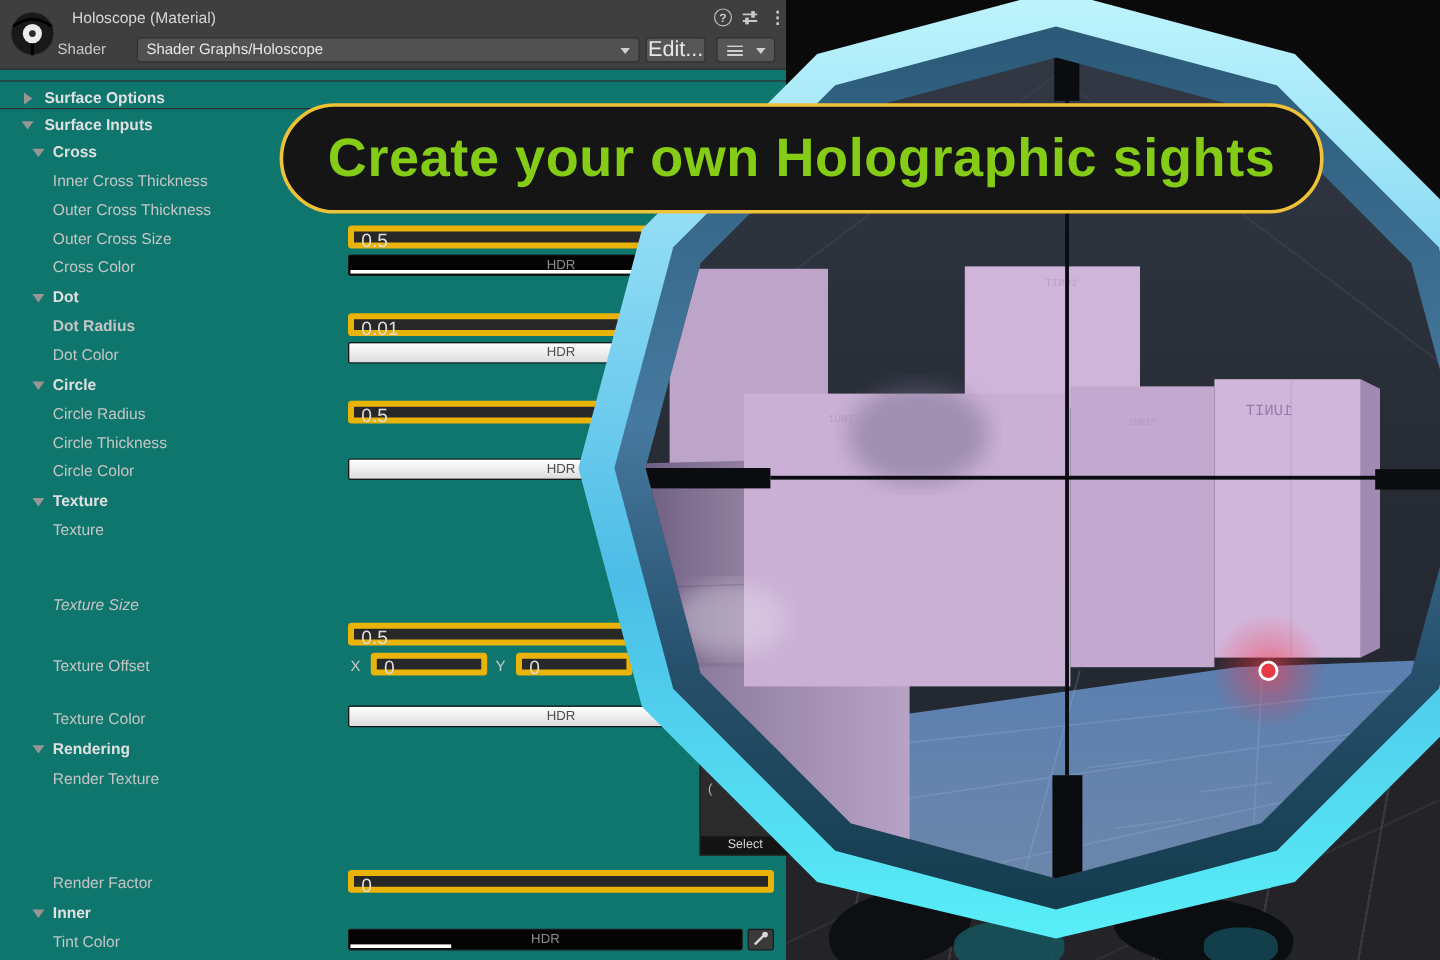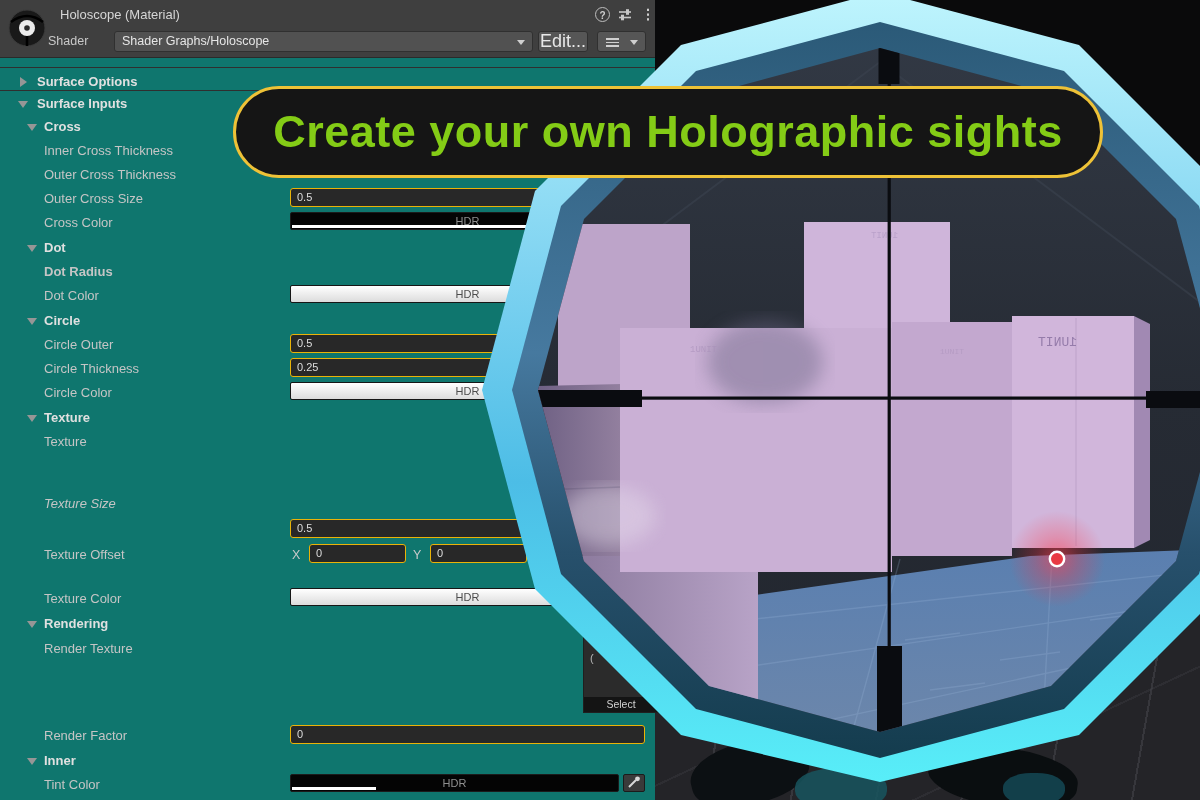--- a/index.html
+++ b/index.html
@@ -29,22 +29,22 @@
   #kebab-ico{left:641px;font-weight:bold;letter-spacing:0;top:6px;font-size:14px;}
 
   .sep{position:absolute;left:0;width:655px;height:1px;background:#2f2f2f;}
 
   .lbl{position:absolute;left:44px;height:22px;line-height:22px;font-size:13px;color:#c5c5c5;white-space:nowrap;}
   .bold{font-weight:bold;color:#e0e0e0;}
   .tri{position:absolute;width:0;height:0;}
   .tri.right{border-left:7px solid #969696;border-top:5px solid transparent;border-bottom:5px solid transparent;}
   .tri.down{border-top:7px solid #969696;border-left:5px solid transparent;border-right:5px solid transparent;}
 
-  .field{position:absolute;left:290px;width:355px;height:19px;background:#282828;border:1px solid #eab308;
-         border-radius:3px;color:#dddddd;font-size:11px;line-height:17px;padding-left:6px;box-sizing:border-box;}
+  .field{position:absolute;left:290px;width:355px;height:19px;background:#282828;border:5px solid #eab308;
+         border-radius:3px;color:#dddddd;font-size:16px;line-height:17px;padding-left:6px;box-sizing:border-box;}
   .hdrbar{position:absolute;left:290px;width:355px;height:18px;border-radius:2px;text-align:center;
           font-size:11px;line-height:17px;box-sizing:border-box;}
   .hdrbar.dark{background:#040404;color:#8f8f8f;border:1px solid #1b1b1b;}
   .hdrbar.light{background:linear-gradient(180deg,#ffffff,#dcdcdc);color:#4c4c4c;border:1px solid #161616;}
   .alpha{position:absolute;left:1px;bottom:1px;height:3px;background:#ffffff;}
   .xy-lbl{position:absolute;font-size:12.5px;color:#c9c9c9;height:22px;line-height:22px;}
 
   #tex-thumb{position:absolute;left:583px;top:637px;width:76px;height:76px;background:#2b2b2b;
              border:1px solid #1f1f1f;box-sizing:border-box;color:#b5b5b5;font-size:11px;}
   #tex-frag{position:absolute;left:6px;top:14px;}
@@ -130,32 +130,32 @@
     <div class="lbl" style="top:212px;">Cross Color</div>
     <div class="hdrbar dark" style="top:212px;">
       <span>HDR</span>
       <span class="alpha" style="width:351px;"></span>
     </div>
 
     <div class="tri down" style="left:27px;top:245px;"></div>
     <div class="lbl bold" style="top:237px;">Dot</div>
 
     <div class="lbl" style="top:261px;font-weight:bold;">Dot Radius</div>
+    <div class="field" style="top:261px;"><span>0.01</span></div>
 
     <div class="lbl" style="top:285px;">Dot Color</div>
     <div class="hdrbar light" style="top:285px;"><span>HDR</span></div>
 
     <div class="tri down" style="left:27px;top:318px;"></div>
     <div class="lbl bold" style="top:310px;">Circle</div>
 
-    <div class="lbl" style="top:334px;">Circle Outer</div>
+    <div class="lbl" style="top:334px;">Circle Radius</div>
     <div class="field" style="top:334px;"><span>0.5</span></div>
 
     <div class="lbl" style="top:358px;">Circle Thickness</div>
-    <div class="field" style="top:358px;"><span>0.25</span></div>
 
     <div class="lbl" style="top:382px;">Circle Color</div>
     <div class="hdrbar light" style="top:382px;"><span>HDR</span></div>
 
     <div class="tri down" style="left:27px;top:415px;"></div>
     <div class="lbl bold" style="top:407px;">Texture</div>
 
     <div class="lbl" style="top:431px;">Texture</div>
 
     <div class="lbl" style="top:493px;font-style:italic;">Texture Size</div>

